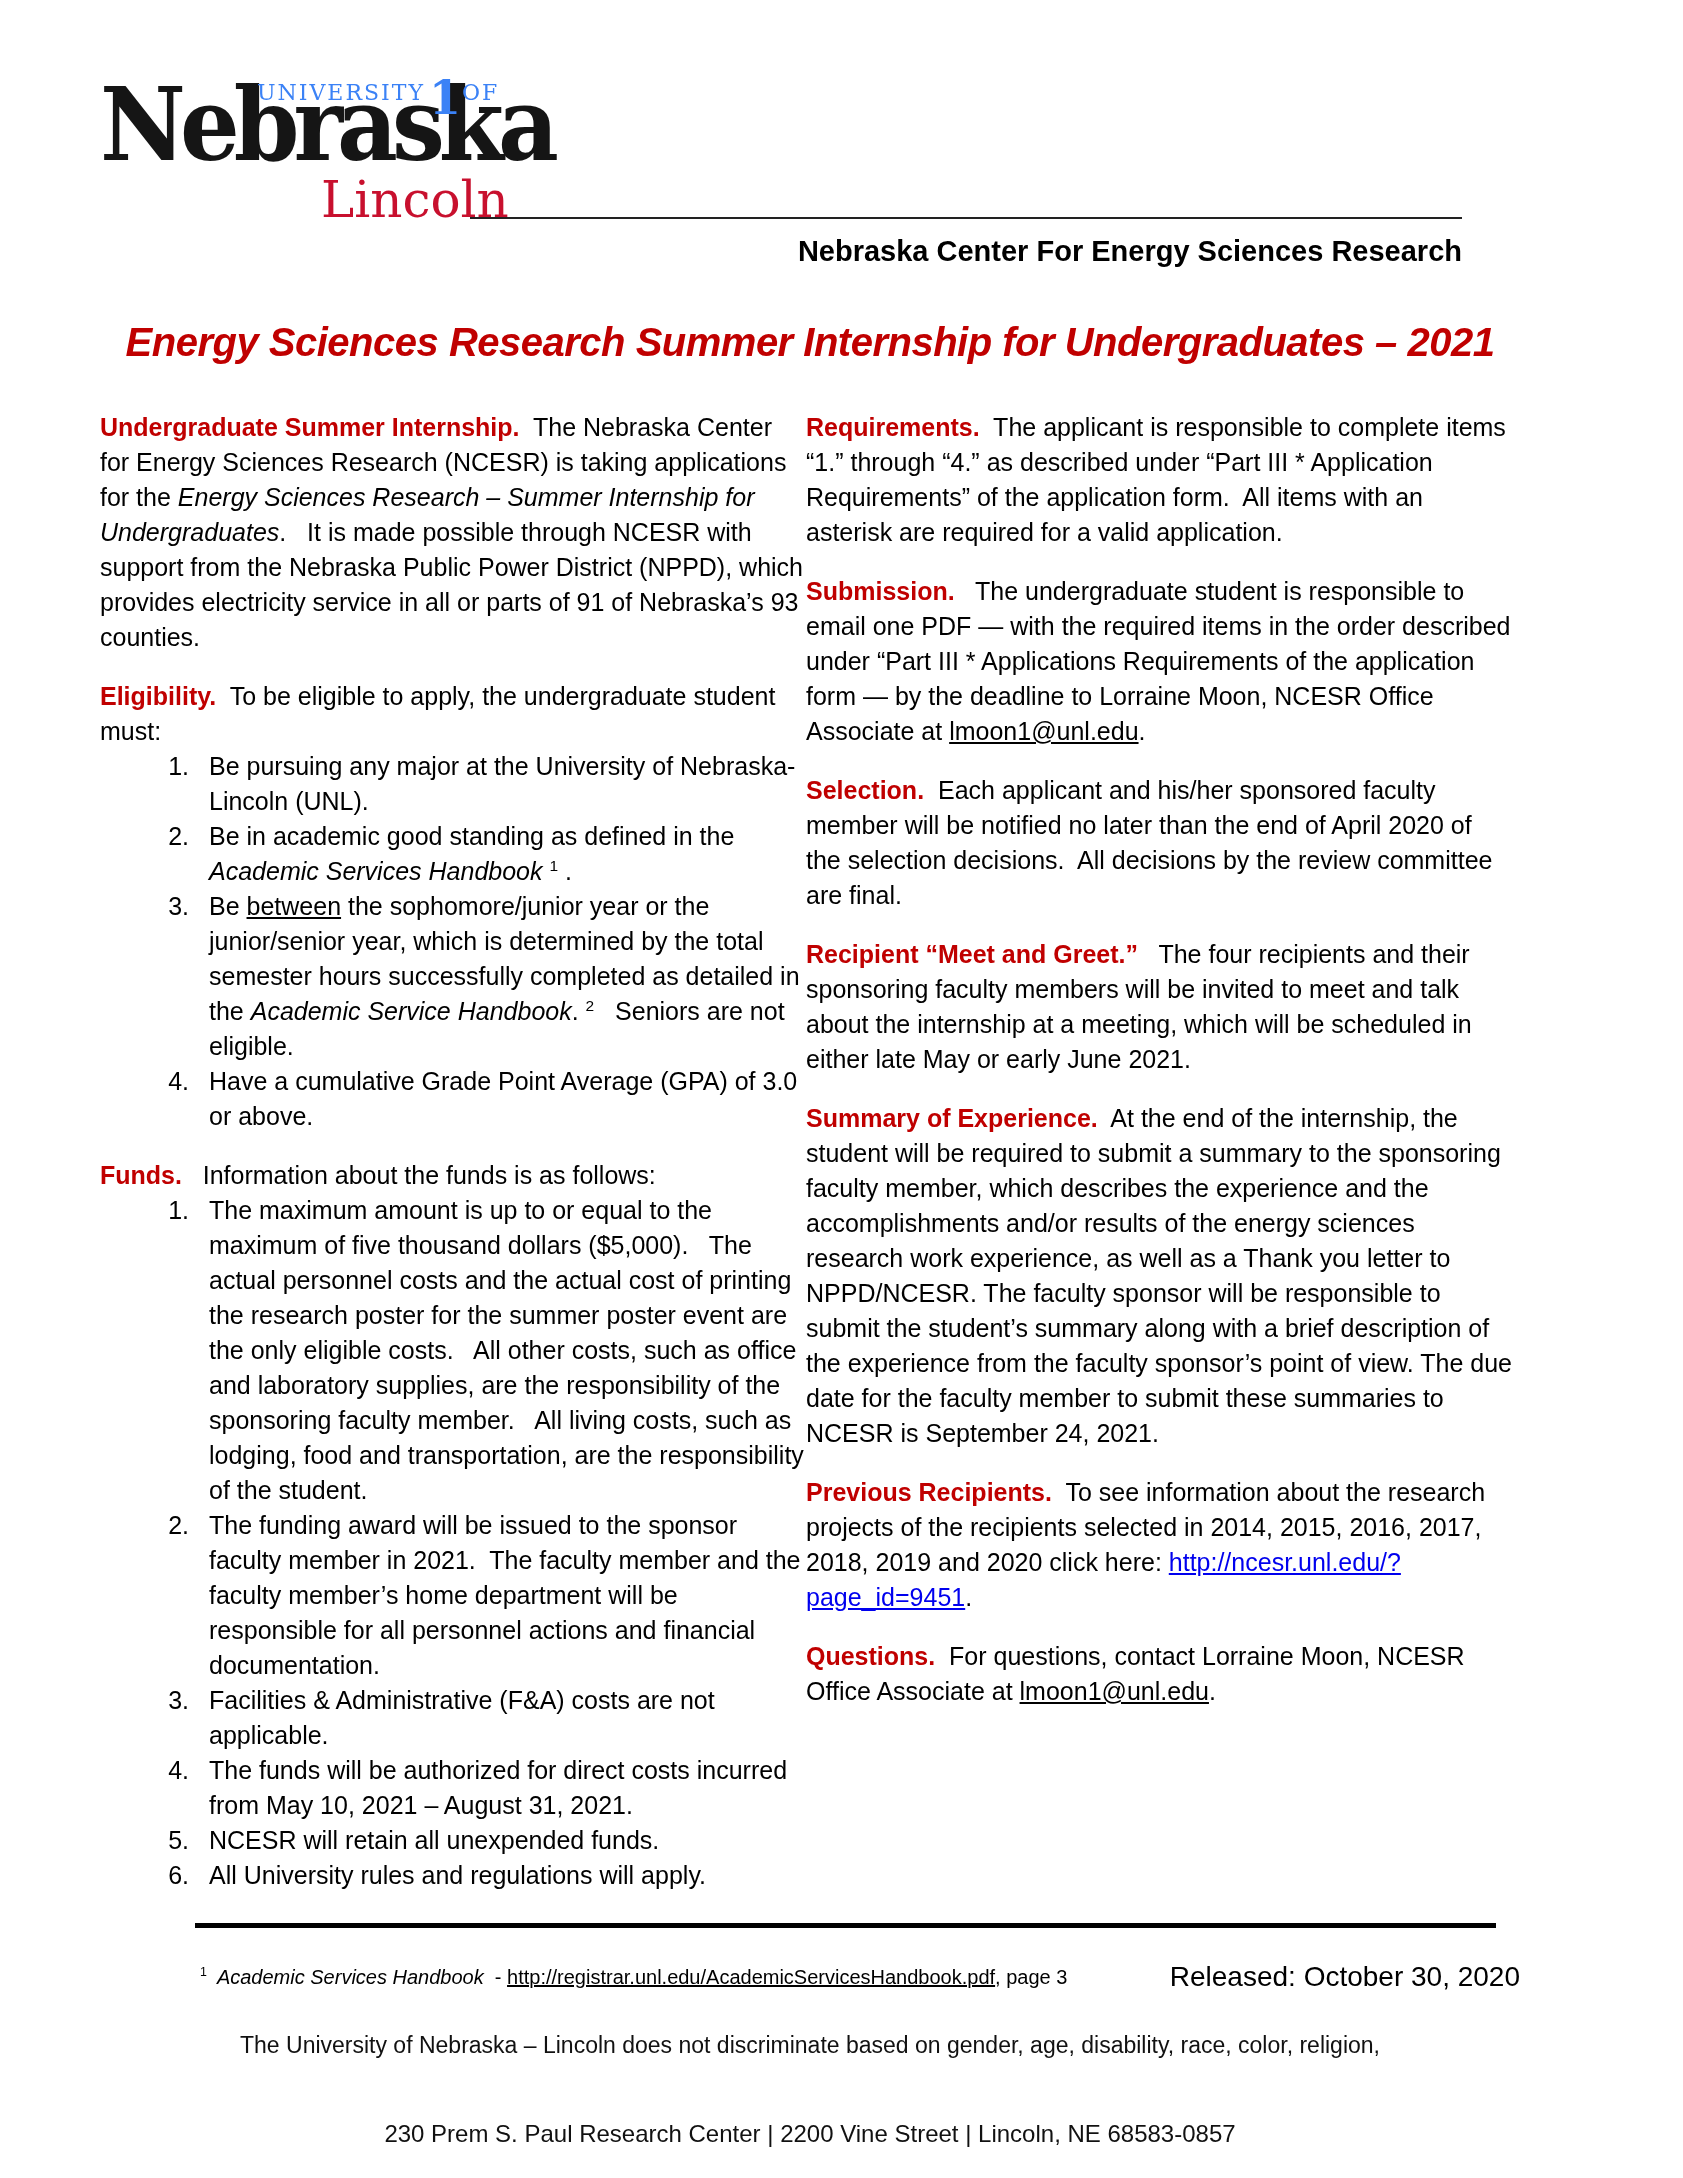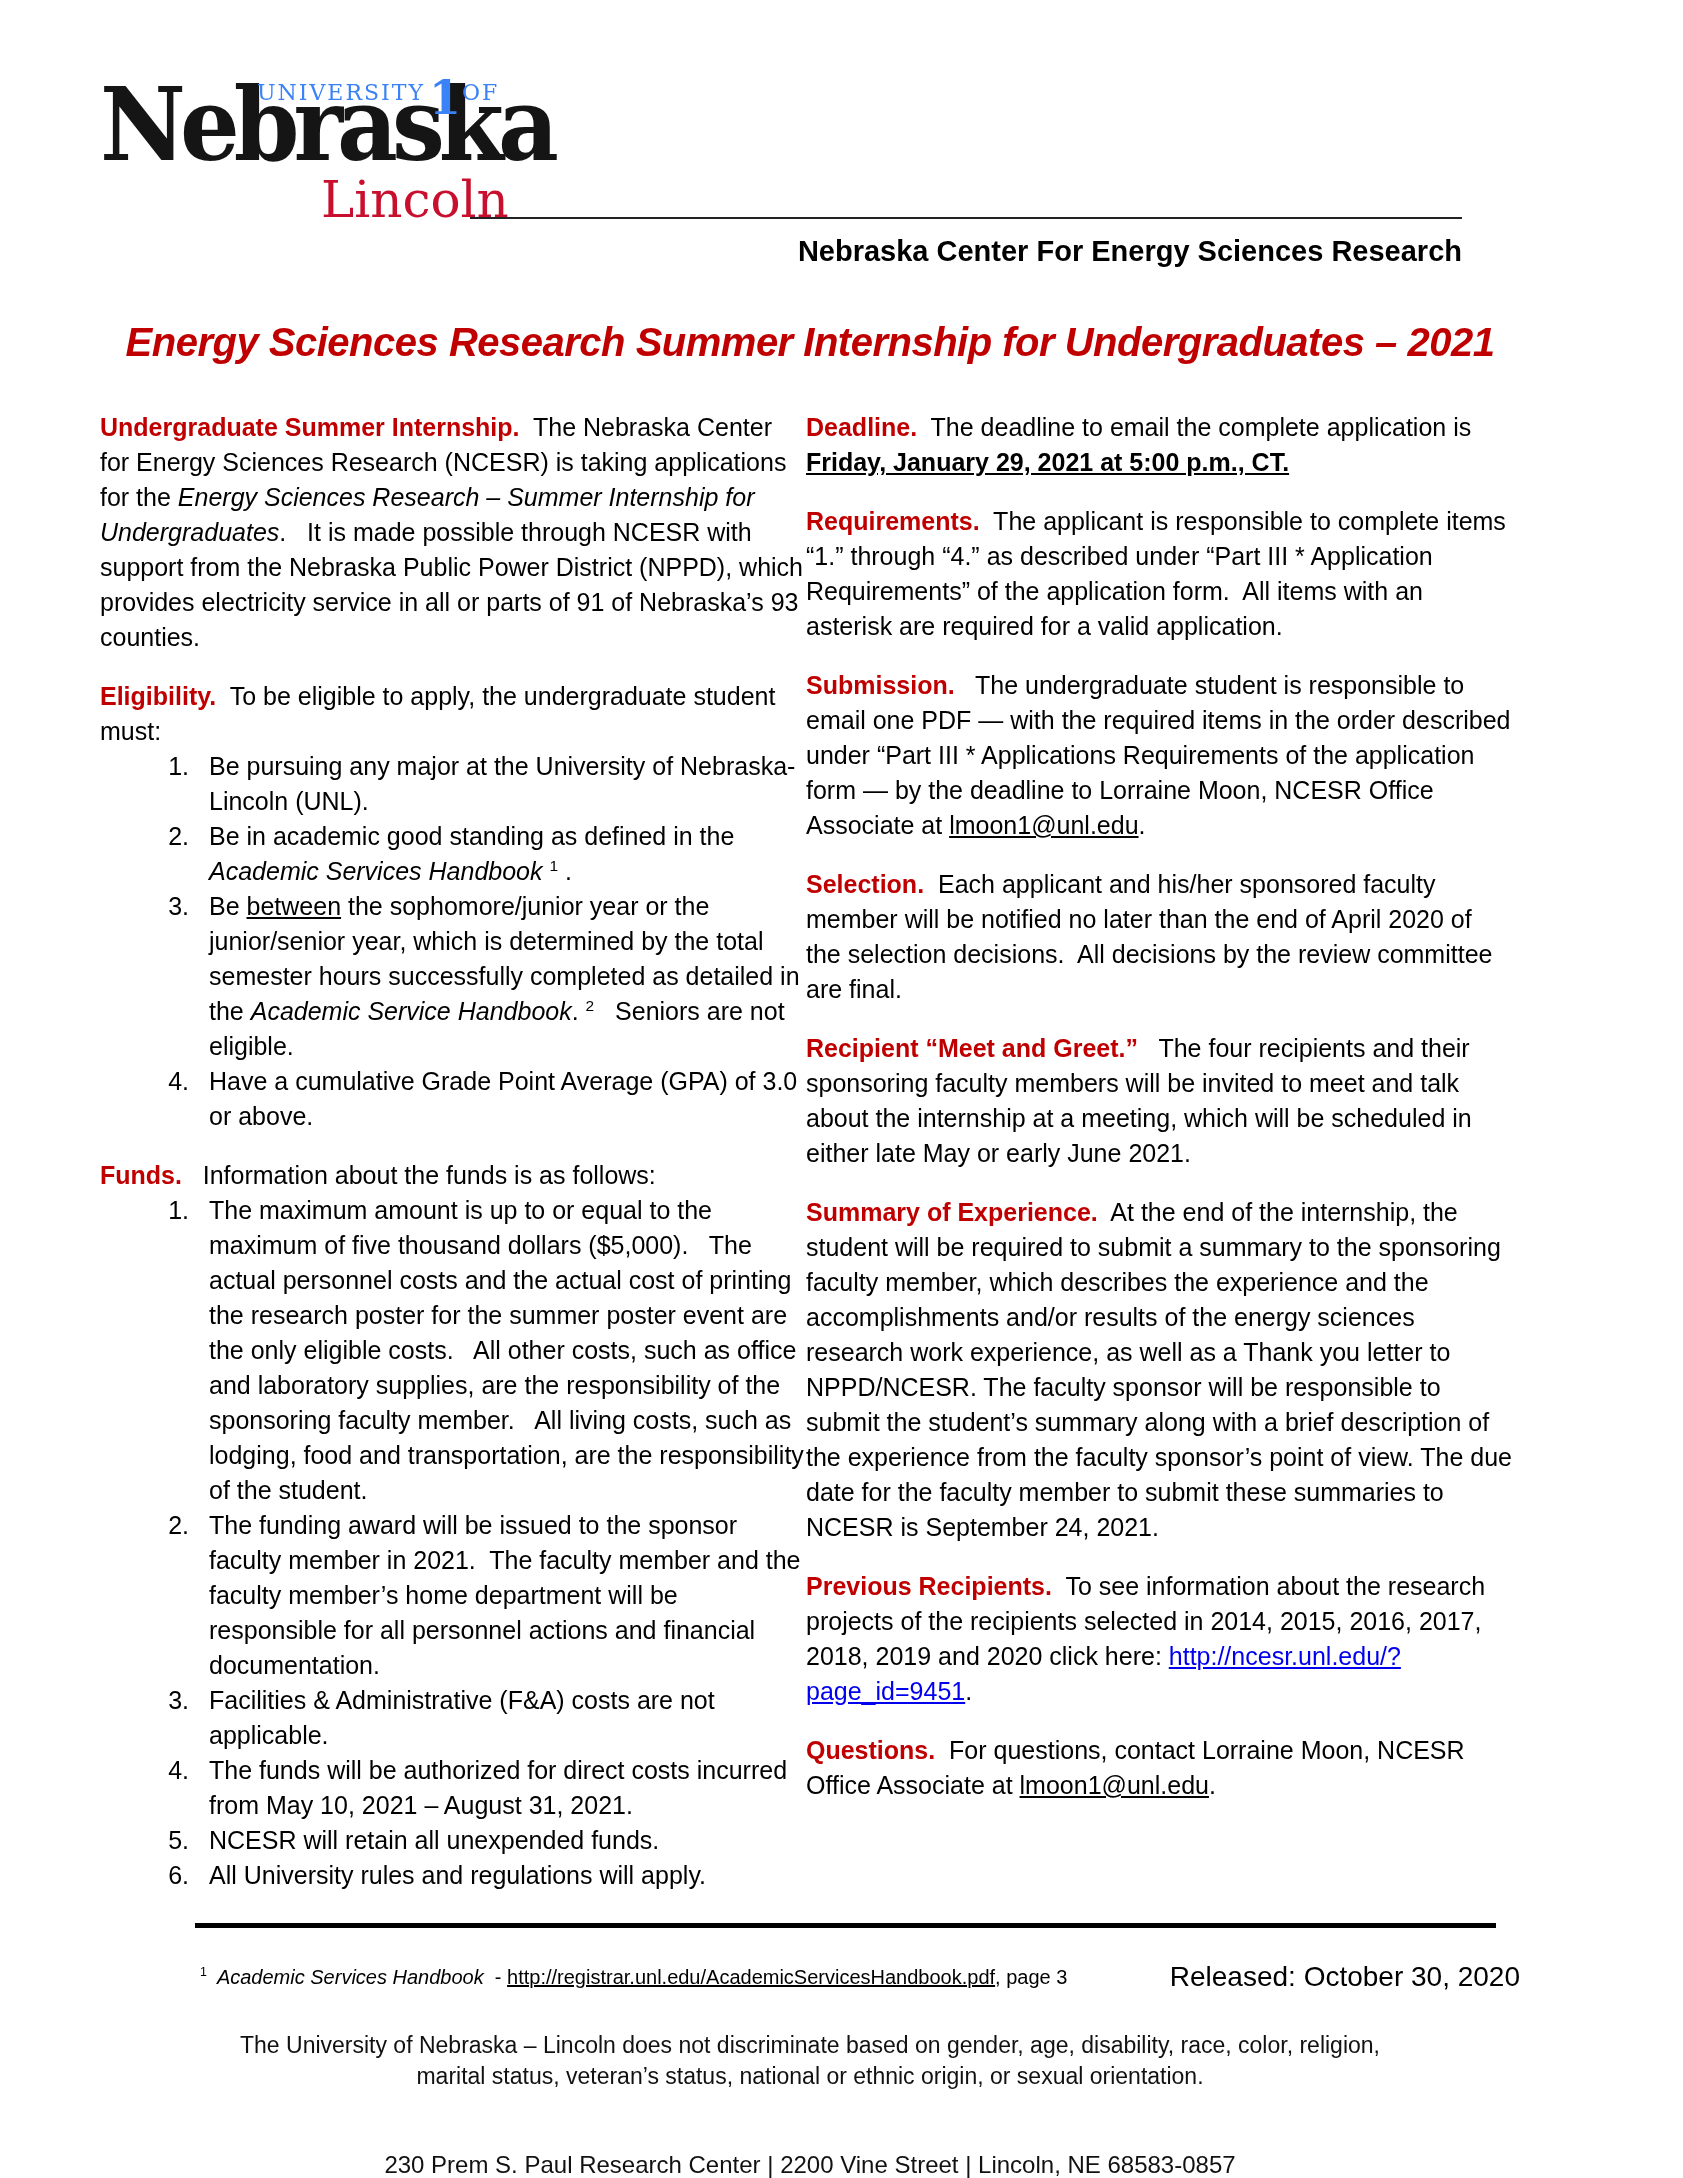--- a/index.html
+++ b/index.html
@@ -133,23 +133,20 @@
               <li><span>The funding award will be issued to the sponsor faculty member in 2021.  The faculty member and the faculty member’s home department will be responsible for all personnel actions and financial documentation.</span></li>
               <li><span>Facilities &amp; Administrative (F&amp;A) costs are not applicable.</span></li>
               <li><span>The funds will be authorized for direct costs incurred from May 10, 2021 – August 31, 2021.</span></li>
               <li><span>NCESR will retain all unexpended funds.</span></li>
               <li><span>All University rules and regulations will apply.</span></li>
             </ol>
           </div>
         </div>
       <div class="col" id="col-right">
           <div class="section">
-            <p><span class="lead">Deadline.</span><span>  The deadline to email the complete application is </span><span class="b u">Friday, January 29, 2021 at 5:00 p.m., CT.</span></p>
-          </div>
-          <div class="section">
             <p><span class="lead">Requirements.</span><span>  The applicant is responsible to complete items “1.” through “4.” as described under “Part III * Application Requirements” of the application form.  All items with an asterisk are required for a valid application.</span></p>
           </div>
           <div class="section">
             <p><span class="lead">Submission.</span><span>   The undergraduate student is responsible to email one PDF — with the required items in the order described under “Part III * Applications Requirements of the application form — by the deadline to Lorraine Moon, NCESR Office Associate at </span><a href="#" class="lnk-plain">lmoon1@unl.edu</a><span>.</span></p>
           </div>
           <div class="section">
             <p><span class="lead">Selection.</span><span>  Each applicant and his/her sponsored faculty member will be notified no later than the end of April 2020 of the selection decisions.  All decisions by the review committee are final.</span></p>
           </div>
           <div class="section">
             <p><span class="lead">Recipient “Meet and Greet.”</span><span>   The four recipients and their sponsoring faculty members will be invited to meet and talk about the internship at a meeting, which will be scheduled in either late May or early June 2021.</span></p>
@@ -169,21 +166,20 @@
     <div class="footer">
       <div class="rule"></div>
       <div class="footrow">
         <div class="footnotes" id="footnotes">
             <div class="fn"><span class="sup fn-m">1</span><span class="i">Academic Services Handbook</span><span>  - </span><a class="lnk-plain" href="#">http://registrar.unl.edu/AcademicServicesHandbook.pdf</a><span>, page 3</span></div>
           </div>
         <div class="released">Released:  October 30, 2020</div>
       </div>
       <div class="nondiscrim">
         <div>The University of Nebraska – Lincoln does not discriminate based on gender, age, disability, race, color, religion,</div>
-        <div>marital status, veteran’s status, national or ethnic origin, or sexual orientation.</div>
       </div>
       <div class="address">
         <div>230 Prem S. Paul Research Center | 2200 Vine Street | Lincoln, NE  68583-0857</div>
 
       </div>
     </div>
 
   </div>
 </div>
 

